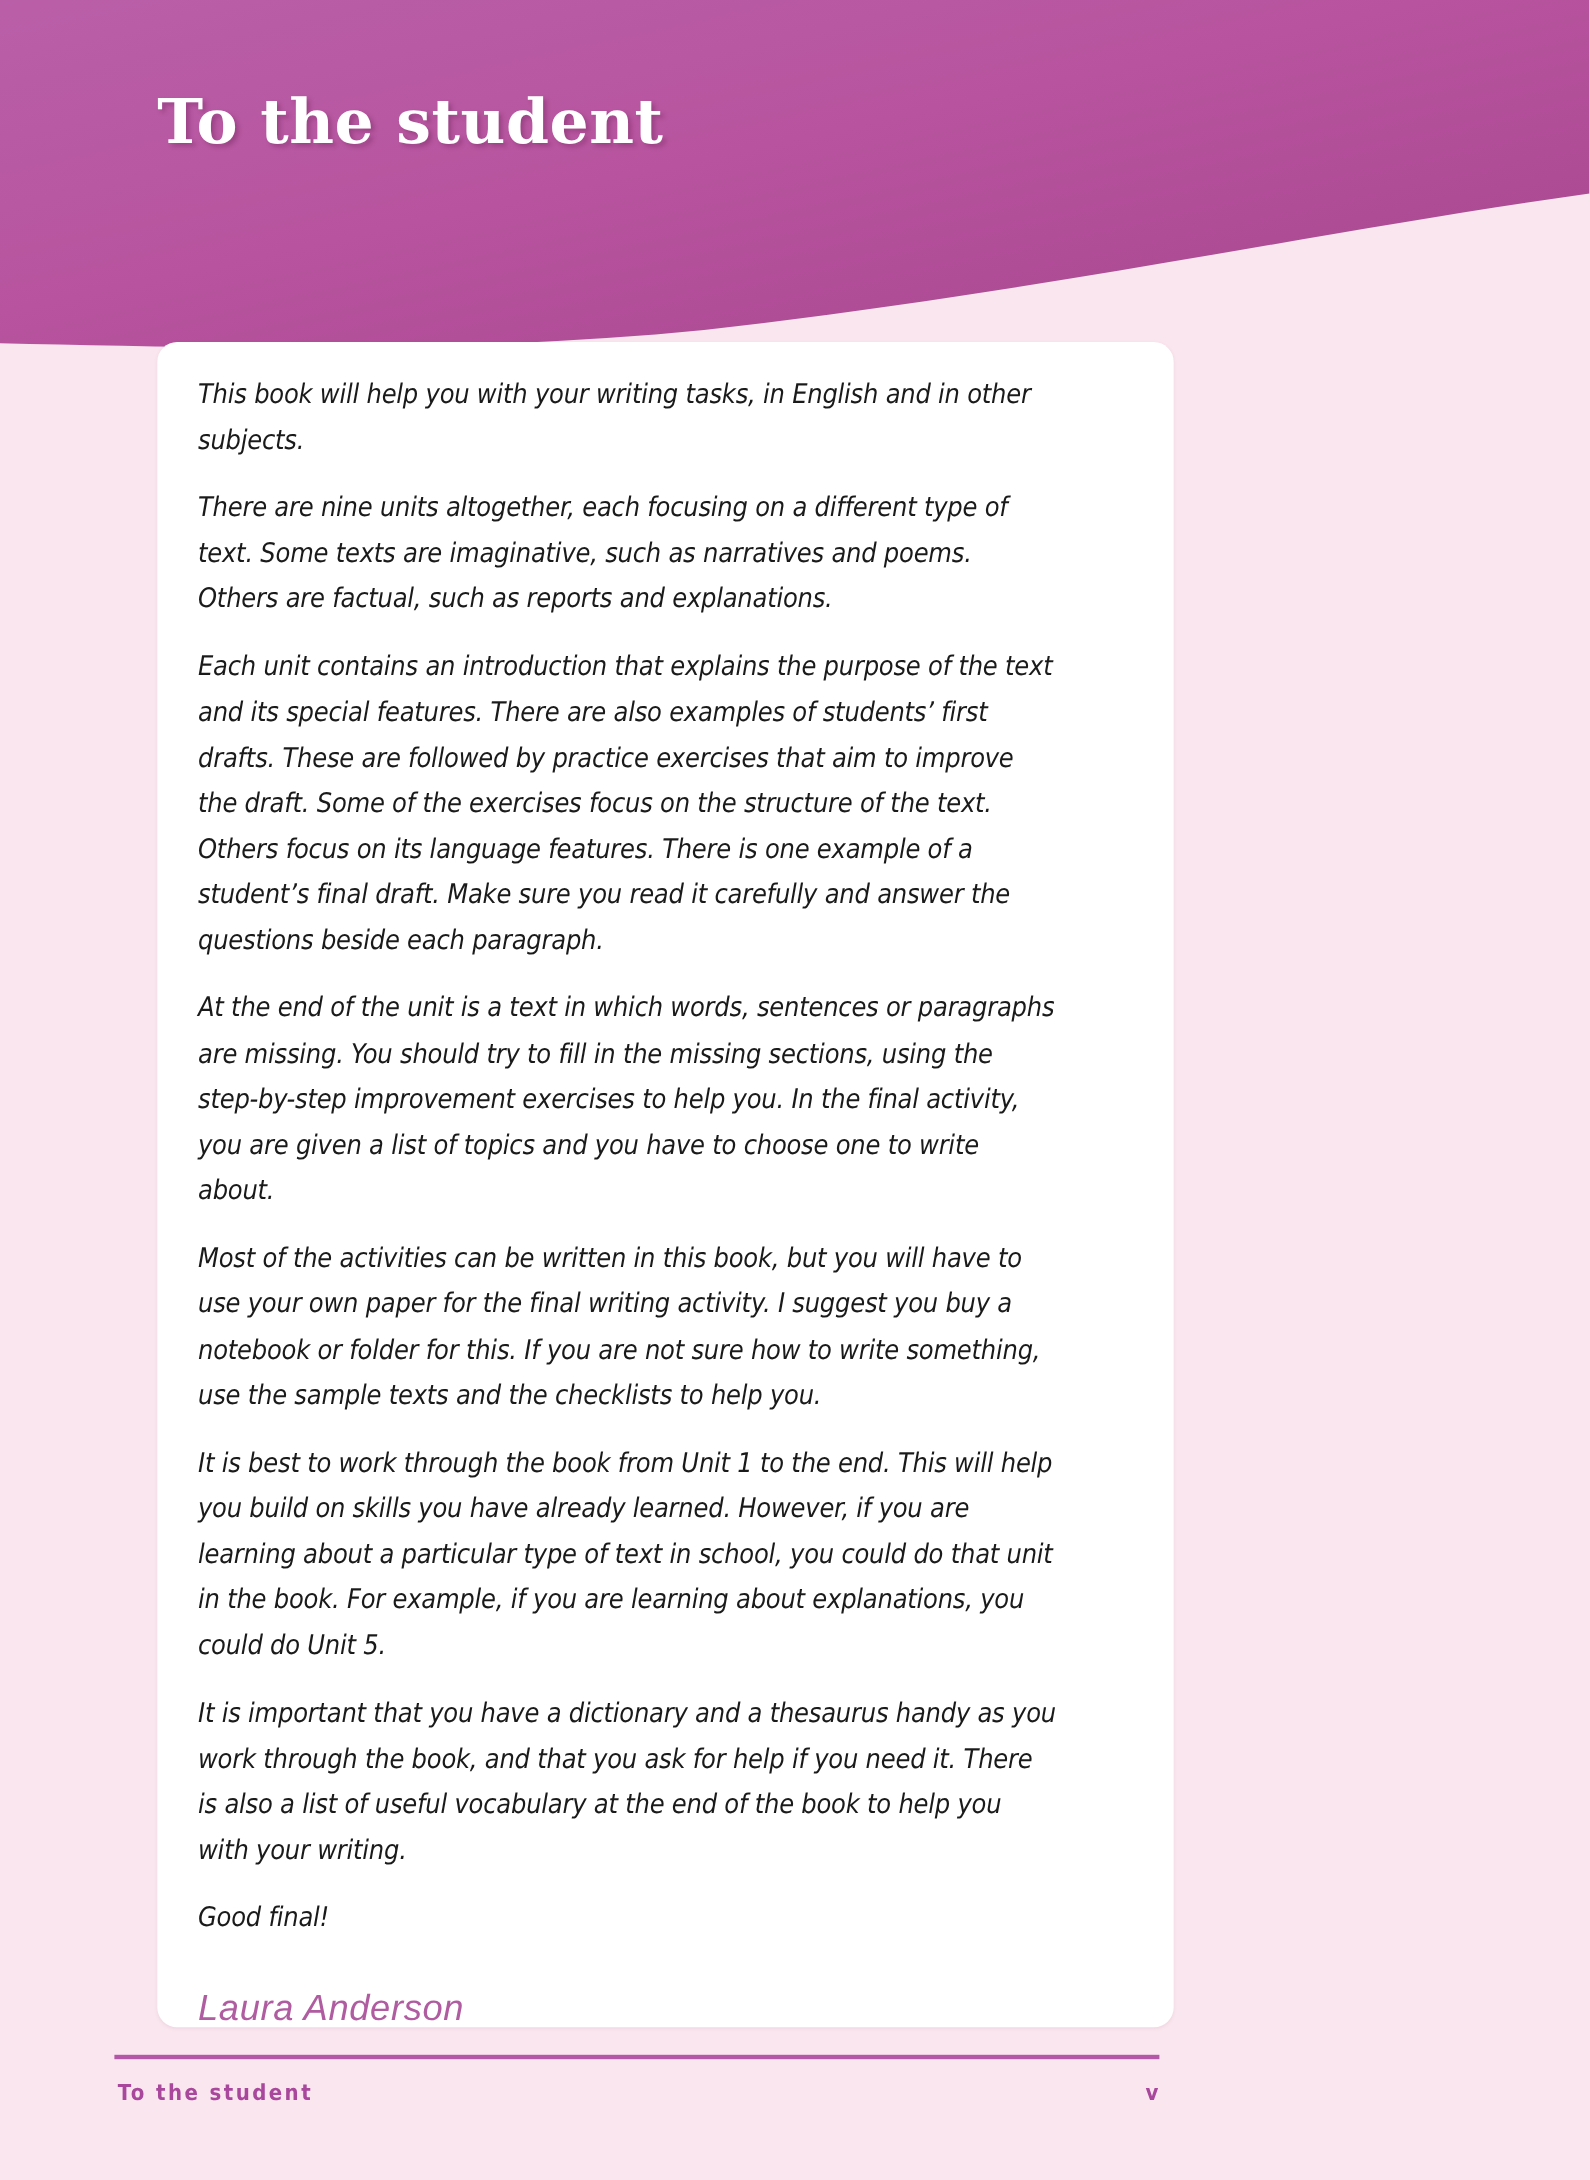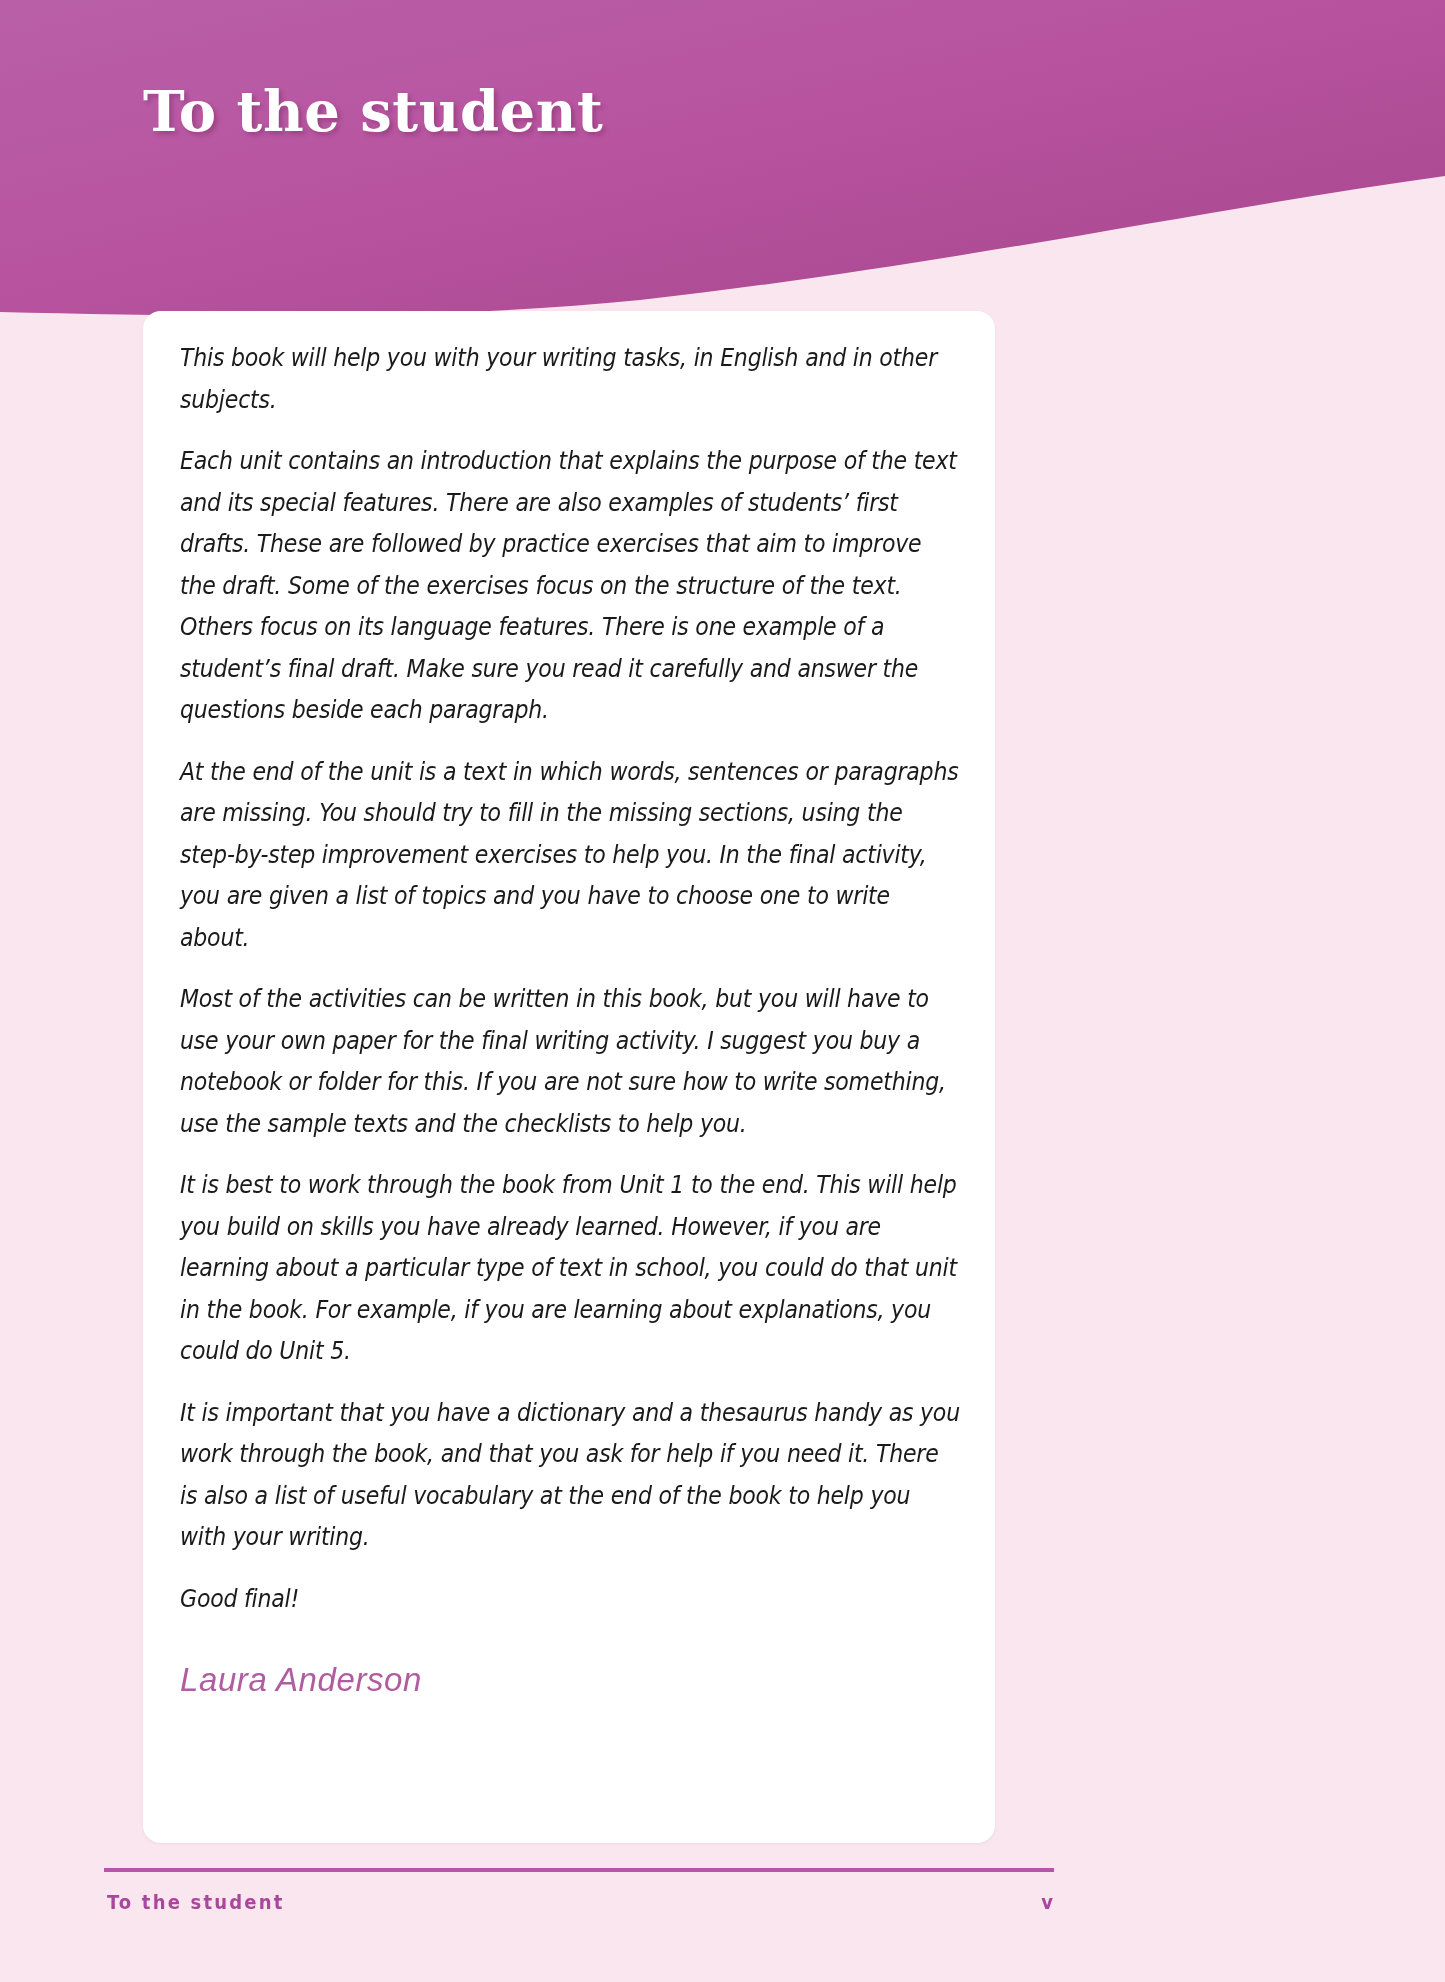--- a/index.html
+++ b/index.html
@@ -42,21 +42,21 @@
     text-shadow: 3px 3px 4px rgba(100, 30, 80, 0.35);
     z-index: 4;
     white-space: nowrap;
   }
 
   
   #content-card {
     position: absolute;
     left: 143px;
     top: 311px;
-    width: 852px;
+    width: 924px;
     height: 1532px;
     background: #ffffff;
     border-radius: 18px;
     box-shadow: 0 1px 3px rgba(150, 90, 130, 0.10);
     z-index: 3;
   }
   #letter-body {
     position: absolute;
     left: 37px;
     top: 26px;
@@ -137,20 +137,21 @@
     <path d="M0,0 L1445,0 L1445,176
              C1200,210 950,265 640,300
              C420,322 180,316 0,312 Z" fill="url(#hdrGrad)"></path>
   </svg>
   <div id="page-title">To the student</div>
 </div>
 
 <div id="content-card">
   <div id="letter-body">
     <p>This book will help you with your writing tasks, in English and in other subjects.</p>
+    <p>There are nine units altogether, each focusing on a different type of text. Some texts are imaginative, such as narratives and poems. Others are factual, such as reports and explanations.</p>
     <p>Each unit contains an introduction that explains the purpose of the text and its special features. There are also examples of students’ first drafts. These are followed by practice exercises that aim to improve the draft. Some of the exercises focus on the structure of the text. Others focus on its language features. There is one example of a student’s final draft. Make sure you read it carefully and answer the questions beside each paragraph.</p>
     <p>At the end of the unit is a text in which words, sentences or paragraphs are missing. You should try to fill in the missing sections, using the step-by-step improvement exercises to help you. In the final activity, you are given a list of topics and you have to choose one to write about.</p>
     <p>Most of the activities can be written in this book, but you will have to use your own paper for the final writing activity. I suggest you buy a notebook or folder for this. If you are not sure how to write something, use the sample texts and the checklists to help you.</p>
     <p>It is best to work through the book from Unit 1 to the end. This will help you build on skills you have already learned. However, if you are learning about a particular type of text in school, you could do that unit in the book. For example, if you are learning about explanations, you could do Unit 5.</p>
     <p>It is important that you have a dictionary and a thesaurus handy as you work through the book, and that you ask for help if you need it. There is also a list of useful vocabulary at the end of the book to help you with your writing.</p>
     <p class="tight">Good final!</p>
     <div id="signature">Laura Anderson</div>
   </div>
 </div>
 

